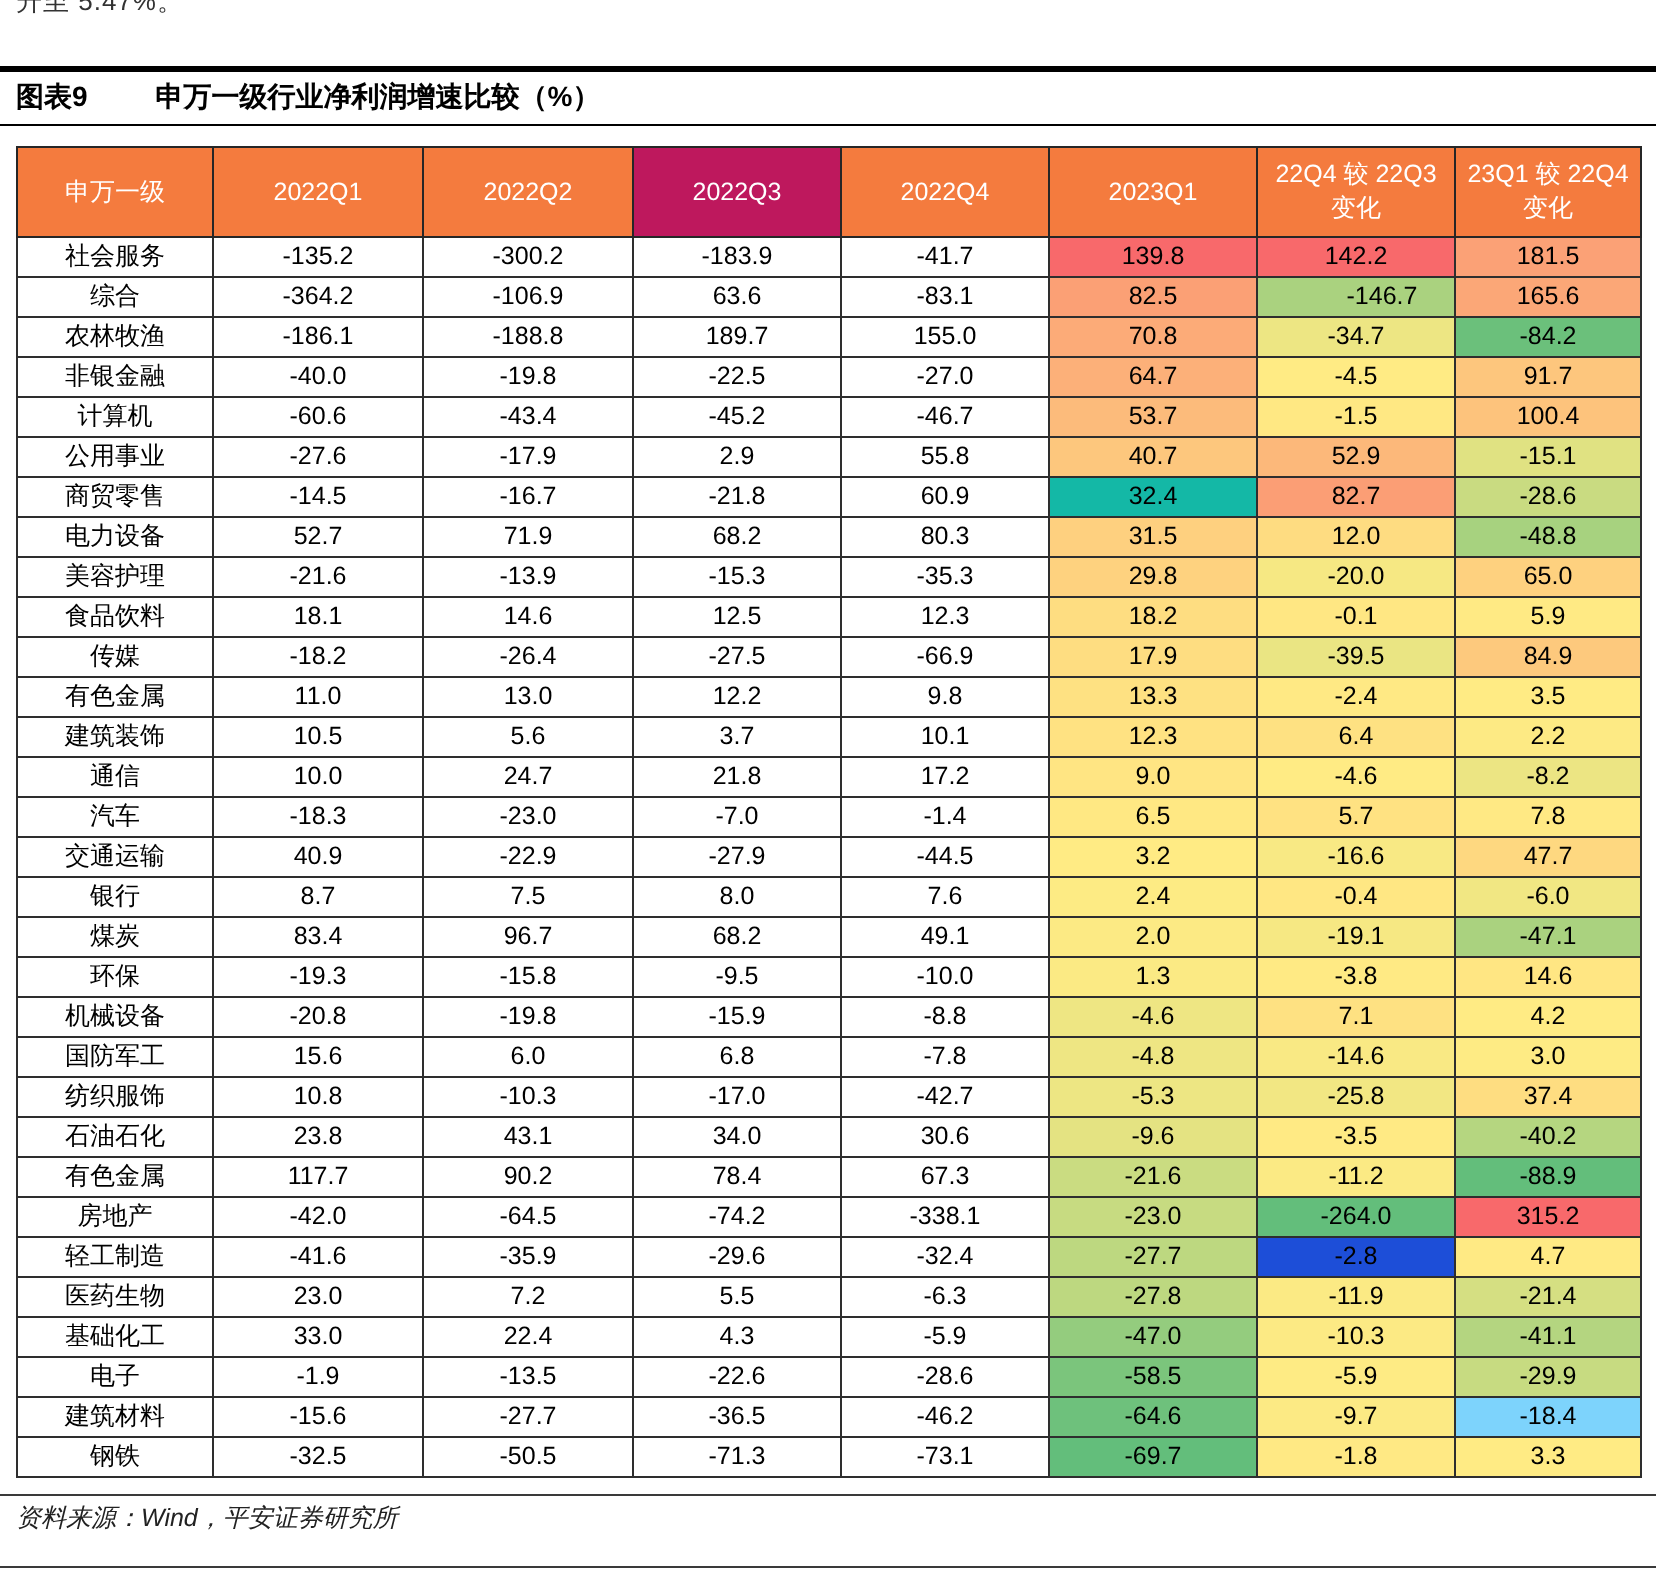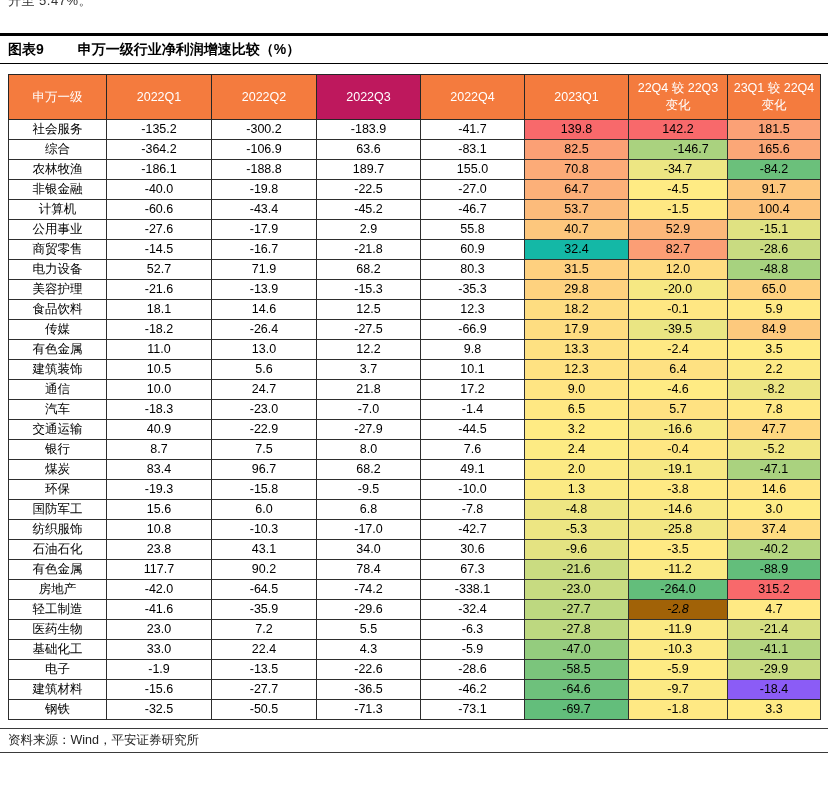--- a/index.html
+++ b/index.html
@@ -21,21 +21,21 @@
   table.grid th{
     color:#fff;font-weight:normal;font-size:12.5px;height:44px;
     border:1px solid #262626;vertical-align:middle;text-align:center;padding:0 3px;line-height:1.35;
   }
   table.grid td{
     border:1px solid #2e2e2e;height:19px;line-height:19px;text-align:center;
     font-size:12.5px;padding:0 2px;white-space:nowrap;overflow:hidden;
   }
   .source-row{
     margin-top:8px;border-top:1px solid #3a3a3a;border-bottom:1px solid #3a3a3a;
-    padding:3px 0 3px 8px;font-size:12.5px;color:#222;
+    padding:3px 0 15px 8px;font-style:italic;font-size:12.5px;color:#222;
   }
 </style>
 </head>
 <body>
 
 <div class="page">
 
   <div class="top-clip">
     <span>升至 5.47%。</span>
   </div>
@@ -229,21 +229,21 @@
           <td style="background: rgb(254, 216, 128);">47.7</td>
         </tr>
         <tr>
           <td>银行</td>
           <td>8.7</td>
           <td>7.5</td>
           <td>8.0</td>
           <td>7.6</td>
           <td style="background: rgb(253, 235, 132);">2.4</td>
           <td style="background: rgb(255, 231, 131);">-0.4</td>
-          <td style="background: rgb(241, 231, 131);">-5.2</td>
+          <td style="background: rgb(241, 231, 131);">-6.0</td>
         </tr>
         <tr>
           <td>煤炭</td>
           <td>83.4</td>
           <td>96.7</td>
           <td>68.2</td>
           <td>49.1</td>
           <td style="background: rgb(252, 234, 132);">2.0</td>
           <td style="background: rgb(246, 232, 131);">-19.1</td>
           <td style="background: rgb(170, 210, 127);">-47.1</td>
@@ -252,20 +252,30 @@
           <td>环保</td>
           <td>-19.3</td>
           <td>-15.8</td>
           <td>-9.5</td>
           <td>-10.0</td>
           <td style="background: rgb(251, 234, 132);">1.3</td>
           <td style="background: rgb(255, 234, 132);">-3.8</td>
           <td style="background: rgb(255, 230, 131);">14.6</td>
         </tr>
         <tr>
+          <td>机械设备</td>
+          <td>-20.8</td>
+          <td>-19.8</td>
+          <td>-15.9</td>
+          <td>-8.8</td>
+          <td style="background: rgb(238, 230, 131);">-4.6</td>
+          <td style="background: rgb(254, 225, 130);">7.1</td>
+          <td style="background: rgb(255, 235, 132);">4.2</td>
+        </tr>
+        <tr>
           <td>国防军工</td>
           <td>15.6</td>
           <td>6.0</td>
           <td>6.8</td>
           <td>-7.8</td>
           <td style="background: rgb(238, 230, 131);">-4.8</td>
           <td style="background: rgb(249, 233, 132);">-14.6</td>
           <td style="background: rgb(254, 235, 132);">3.0</td>
         </tr>
         <tr>
@@ -308,21 +318,21 @@
           <td style="background: rgb(99, 190, 123);">-264.0</td>
           <td style="background: rgb(248, 105, 107);">315.2</td>
         </tr>
         <tr>
           <td>轻工制造</td>
           <td>-41.6</td>
           <td>-35.9</td>
           <td>-29.6</td>
           <td>-32.4</td>
           <td style="background: rgb(189, 216, 128);">-27.7</td>
-          <td style="background: #a16207; font-style: italic;">-2.8</td>
+          <td style="background: #1d4ed8;">-2.8</td>
           <td style="background: rgb(255, 234, 132);">4.7</td>
         </tr>
         <tr>
           <td>医药生物</td>
           <td>23.0</td>
           <td>7.2</td>
           <td>5.5</td>
           <td>-6.3</td>
           <td style="background: rgb(189, 216, 128);">-27.8</td>
           <td style="background: rgb(251, 234, 132);">-11.9</td>
@@ -349,21 +359,21 @@
           <td style="background: rgb(199, 219, 129);">-29.9</td>
         </tr>
         <tr>
           <td>建筑材料</td>
           <td>-15.6</td>
           <td>-27.7</td>
           <td>-36.5</td>
           <td>-46.2</td>
           <td style="background: rgb(110, 193, 124);">-64.6</td>
           <td style="background: rgb(252, 234, 132);">-9.7</td>
-          <td style="background: #8b5cf6;">-18.4</td>
+          <td style="background: #7dd3fc;">-18.4</td>
         </tr>
         <tr>
           <td>钢铁</td>
           <td>-32.5</td>
           <td>-50.5</td>
           <td>-71.3</td>
           <td>-73.1</td>
           <td style="background: rgb(99, 190, 123);">-69.7</td>
           <td style="background: rgb(255, 233, 132);">-1.8</td>
           <td style="background: rgb(255, 235, 132);">3.3</td>

